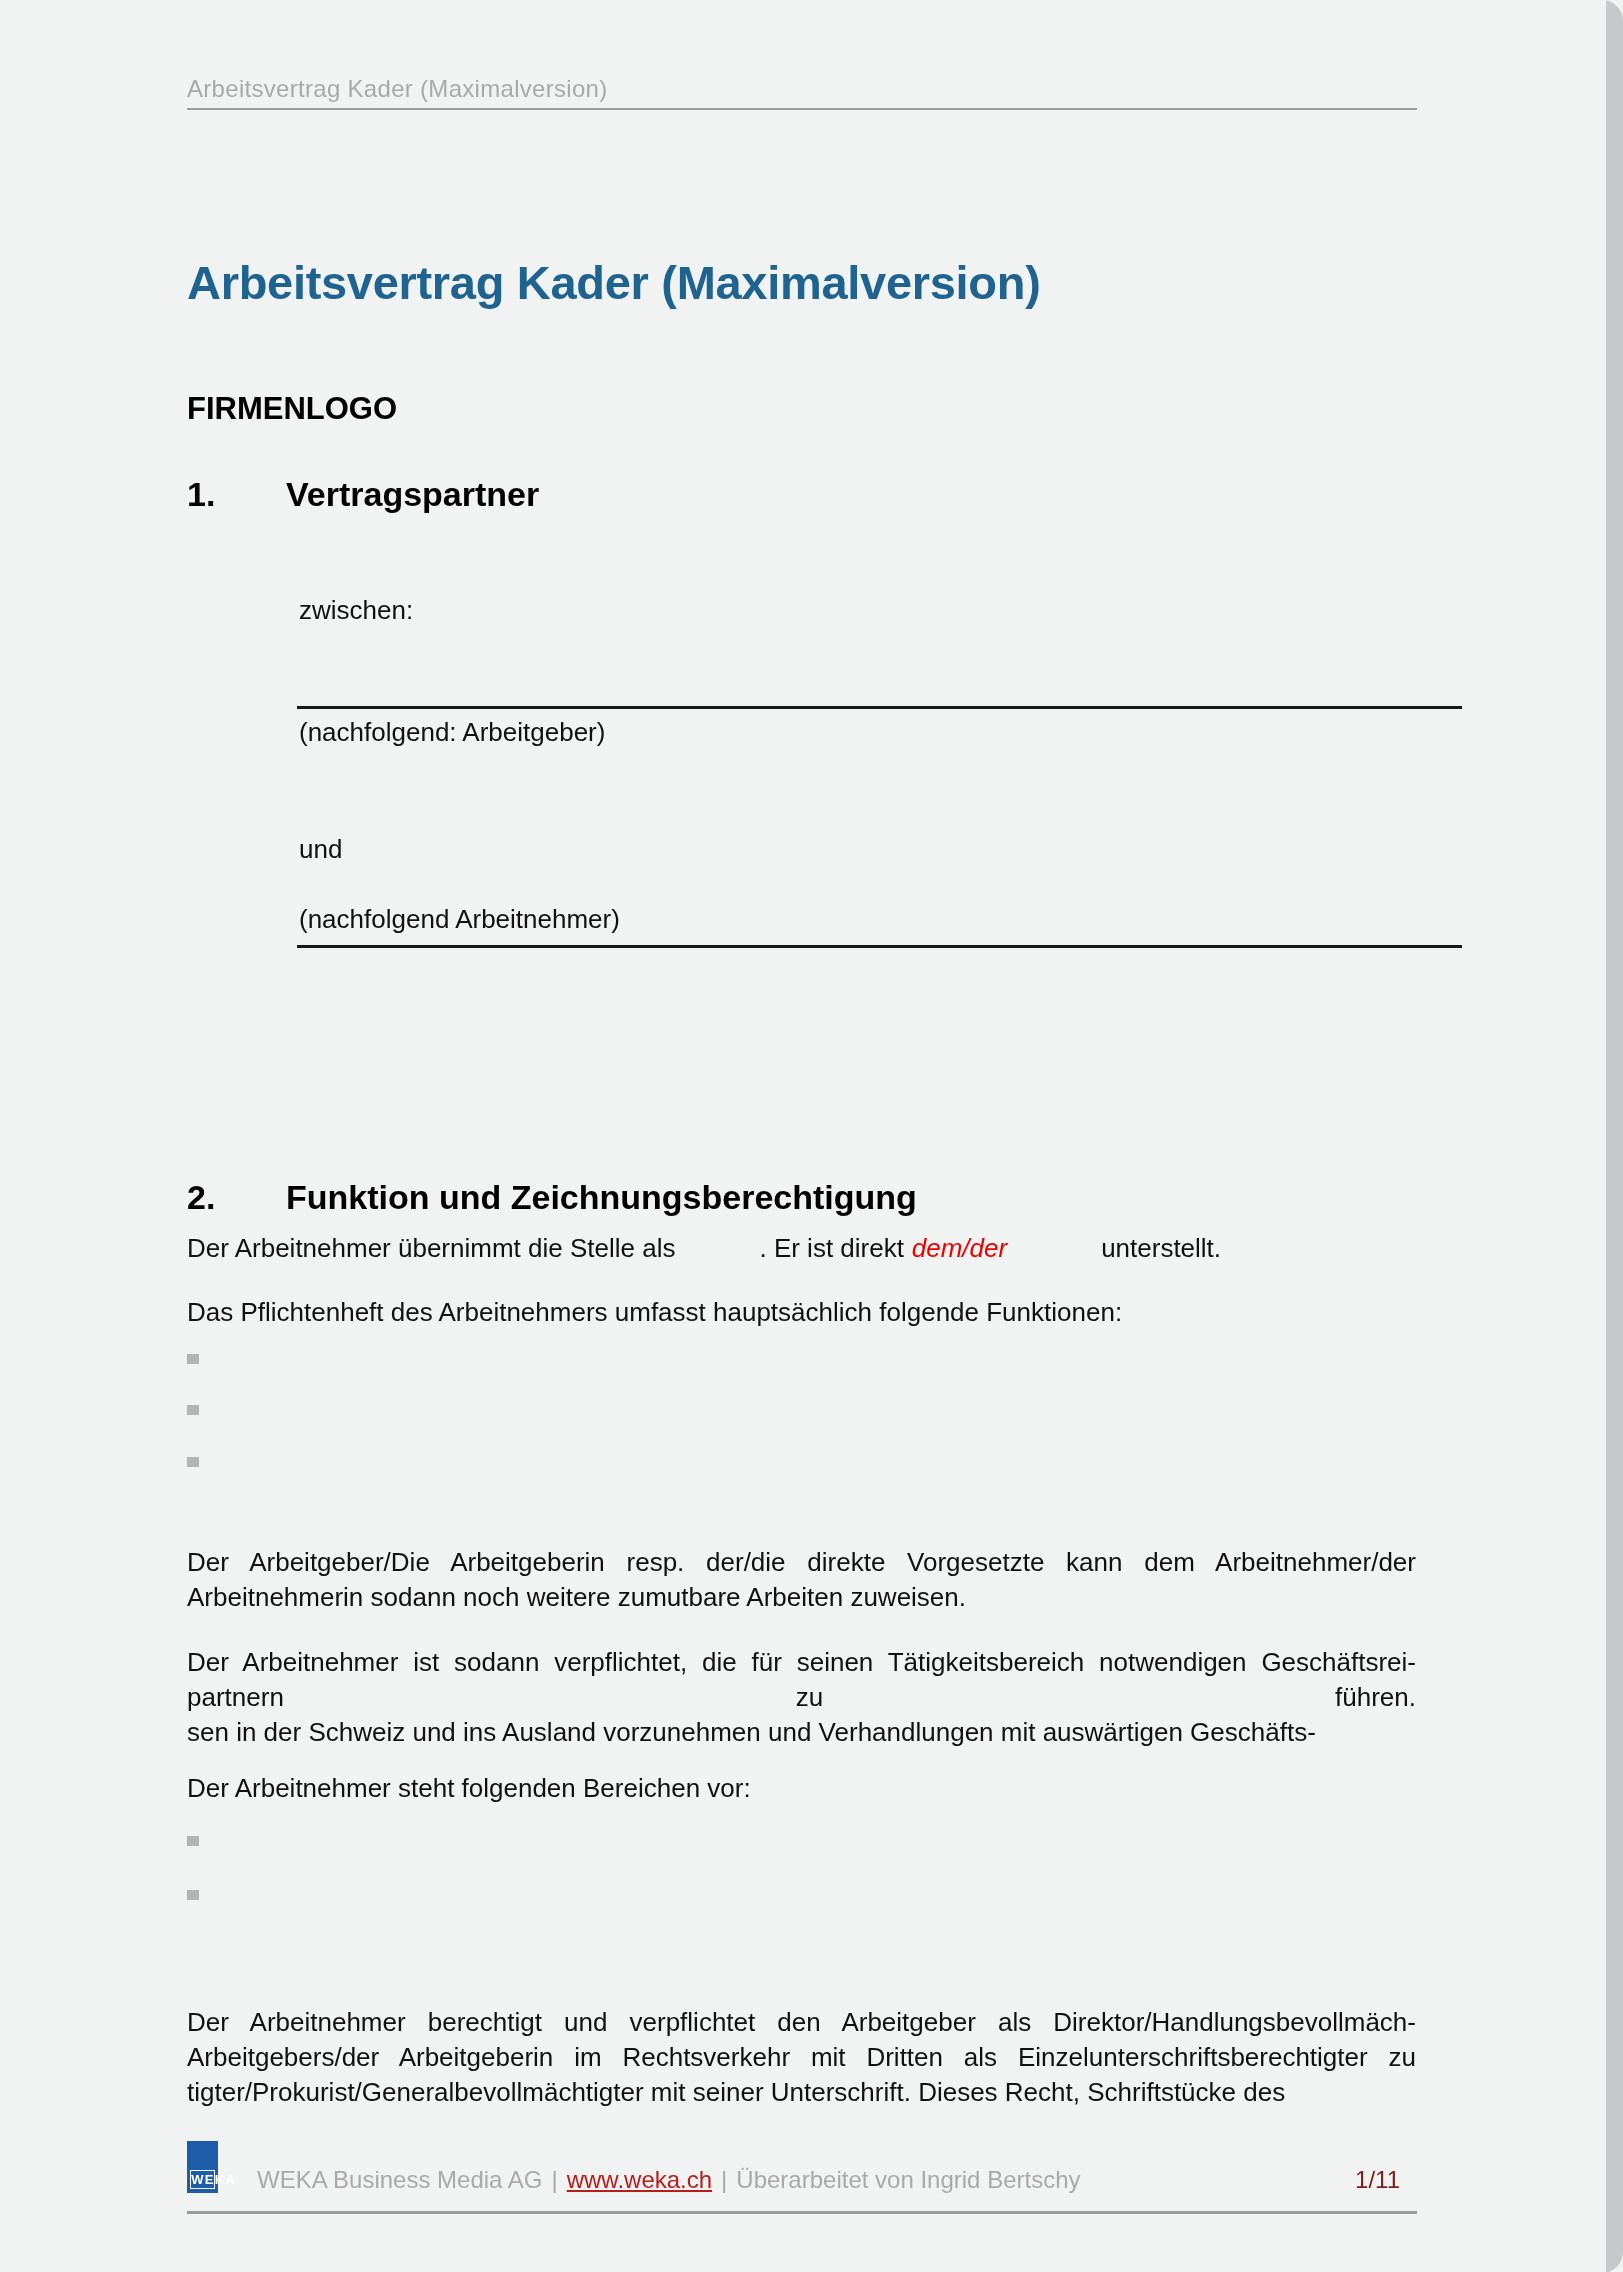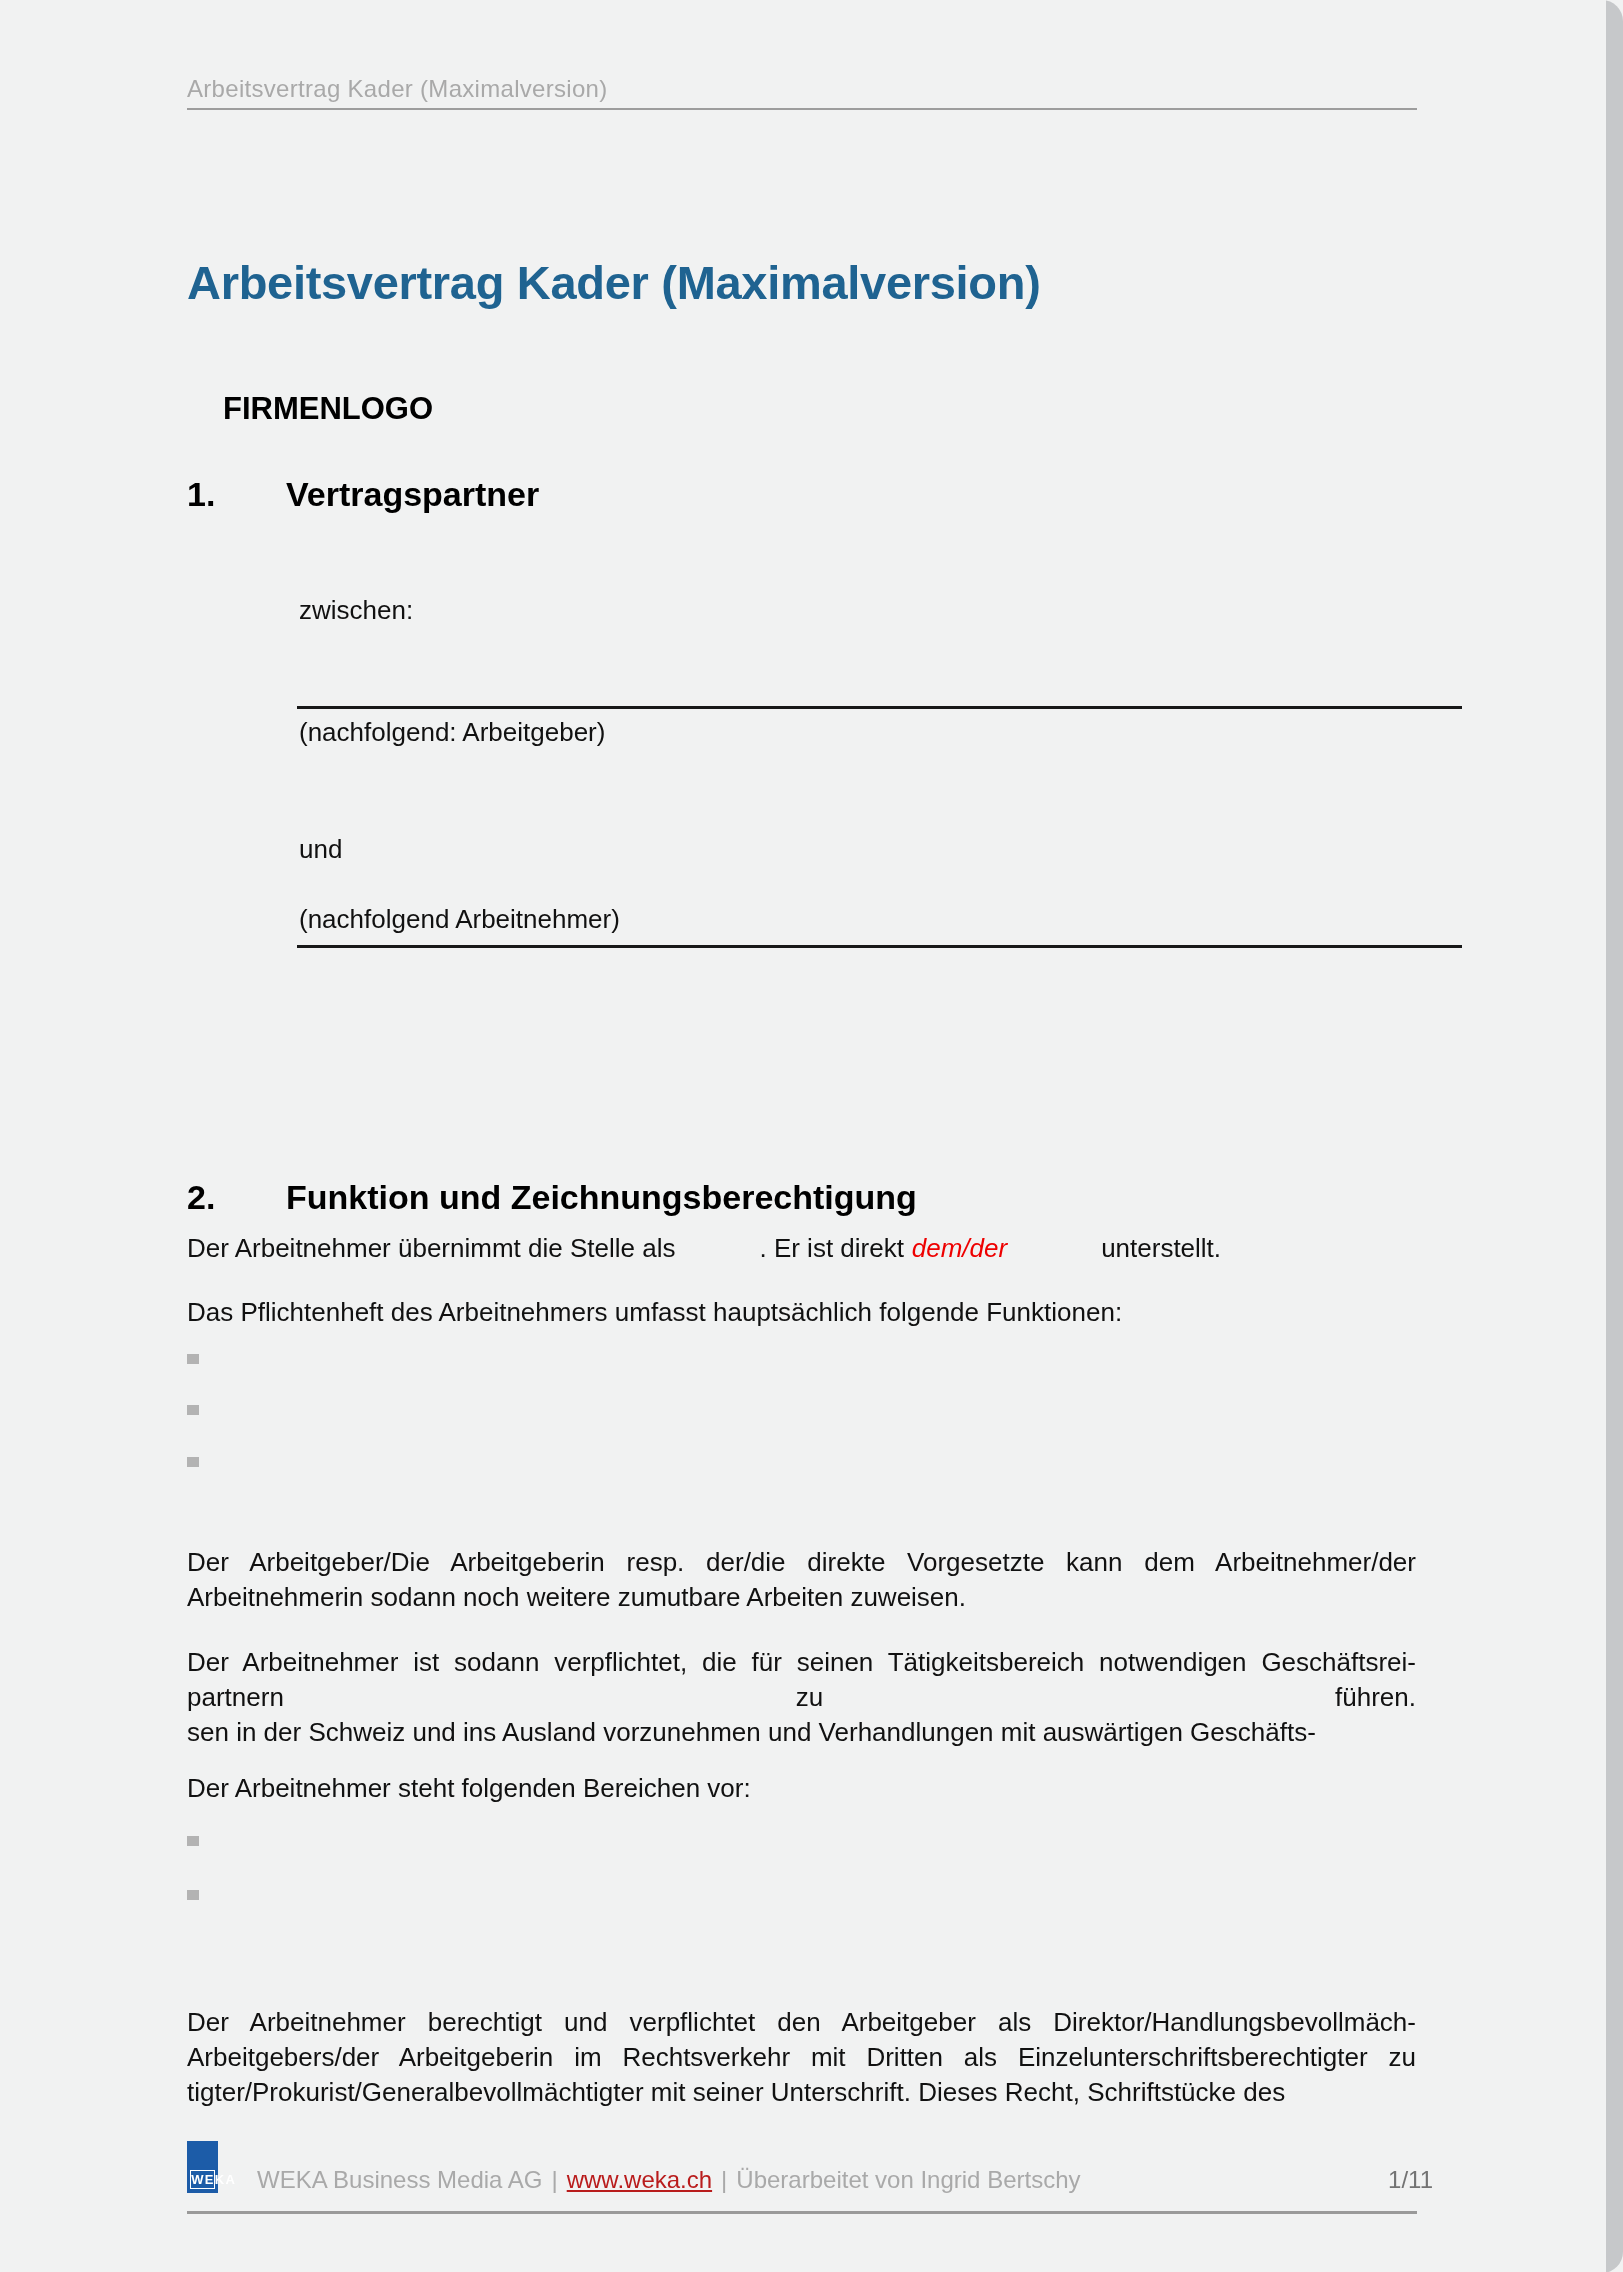--- a/index.html
+++ b/index.html
@@ -6,21 +6,21 @@
   .page{position:relative;width:1623px;height:2273px;background:#f1f2f2;overflow:hidden;
         font-family:"Liberation Sans","DejaVu Sans",sans-serif;color:#111;border-radius:21px;}
   .abs{position:absolute;}
 
   
   .header-text{left:187px;top:75px;font-size:24px;color:#a9a9a9;letter-spacing:0.3px;}
   .header-rule{left:187px;top:108px;width:1230px;height:1.9px;background:#9d9d9d;}
 
   
   .doc-title{left:187px;top:255px;font-size:47px;font-weight:bold;color:#1f6391;margin:0;letter-spacing:-0.3px;}
-  .firmenlogo{left:187px;top:391px;font-size:31px;font-weight:bold;color:#000;margin-left:36px;}
+  .firmenlogo{left:187px;top:391px;font-size:31px;font-weight:bold;color:#000;}
 
   
   .heading{left:187px;font-size:34px;font-weight:bold;color:#000;white-space:nowrap;}
   .h-sec1{top:475px;}
   .h-sec2{top:1178px;}
   .secnum{display:inline-block;width:99px;}
 
   
   .body-text{font-size:26px;color:#111;}
   .zwischen{left:299px;top:595px;}
@@ -54,21 +54,21 @@
   .jline:not(:last-child){text-align-last:justify;}
 
   
   .footer-logo{left:187px;top:2141px;width:31px;height:52px;background:#1c5ca8;}
   .logo-word{position:absolute;left:3.2px;right:3.2px;bottom:4.5px;border:1.9px solid #fff;
              color:#fff;font-weight:bold;font-size:13px;letter-spacing:1.3px;text-align:center;
              padding:0.6px 0;font-family:"Liberation Sans",sans-serif;}
   .footer-text{left:257px;top:2166px;font-size:24px;color:#a9a9a9;white-space:nowrap;}
   .sep{padding:0 9px;}
   .footer-link{color:#b91c1c;text-decoration:underline;cursor:pointer;}
-  .footer-page{left:204px;top:2166px;width:1229px;text-align:right;font-size:24px;color:#737373;}
+  .footer-page{left:171px;top:2166px;width:1229px;text-align:right;font-size:24px;color:#7f1d1d;}
   .footer-rule{left:187px;top:2211px;width:1230px;height:2.6px;background:#9a9a9a;}
 
   .right-strip{left:1606px;top:0;width:17px;height:2273px;background:#c6c8ca;}
 </style>
 </head>
 <body>
 
 <div class="page">
 
   <div class="abs header-text">Arbeitsvertrag Kader (Maximalversion)</div>

